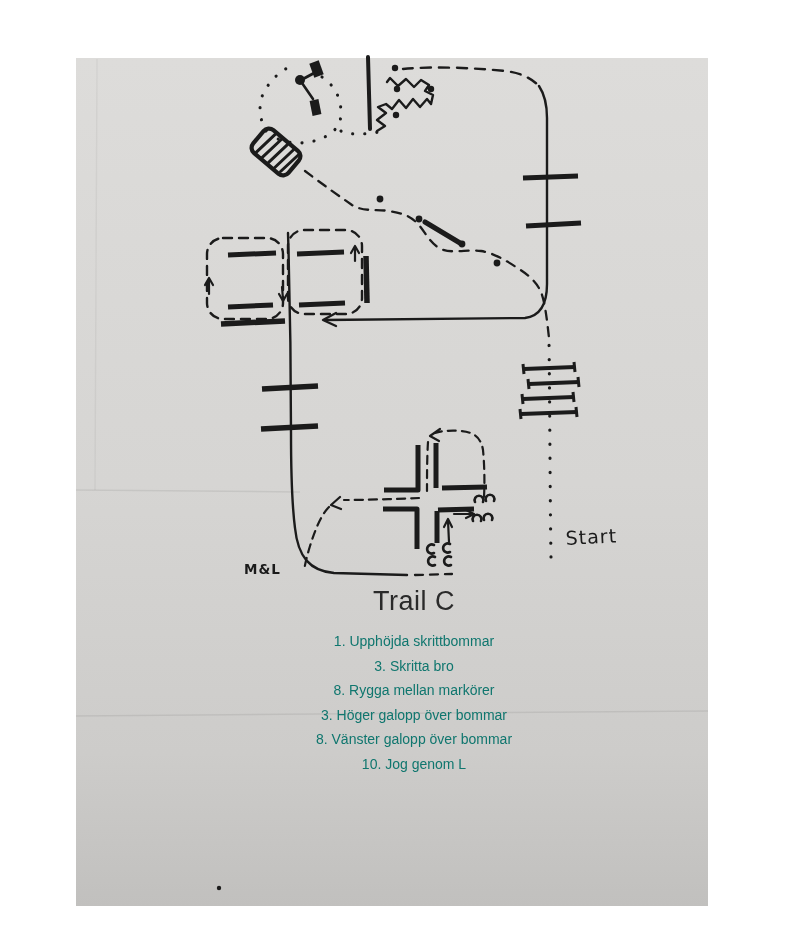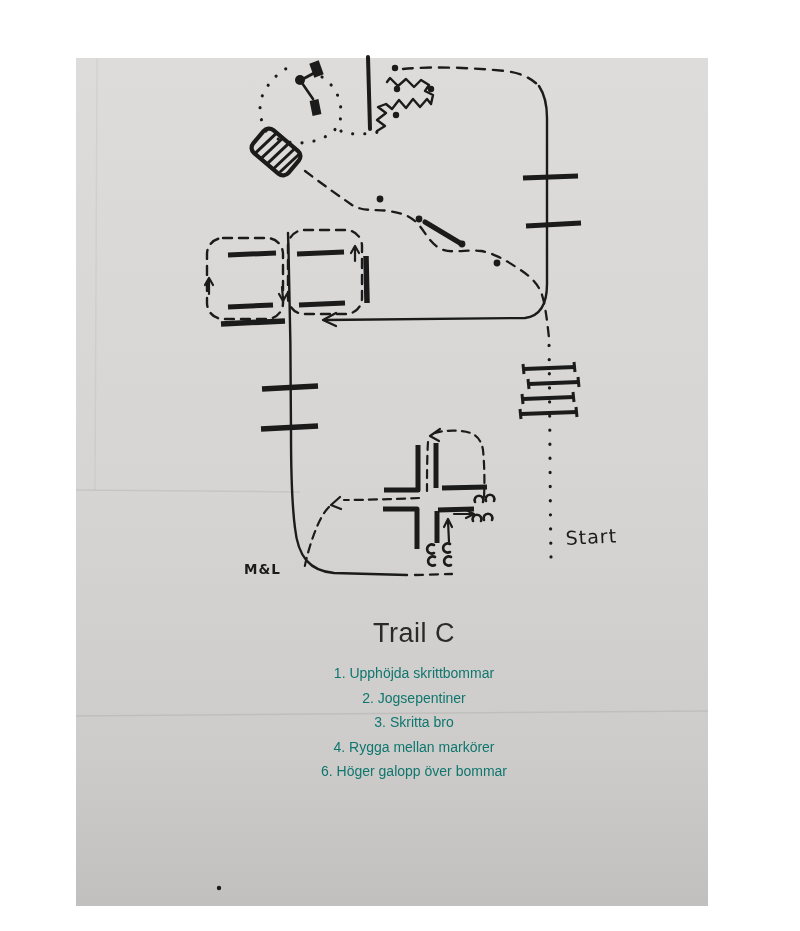--- a/index.html
+++ b/index.html
@@ -1,19 +1,19 @@
 <!DOCTYPE html>
 <html><head>
 <meta charset="utf-8">
 <style>
   html,body{margin:0;padding:0;background:#ffffff;}
   .stage{position:relative;width:800px;height:931px;background:#ffffff;overflow:hidden;
          font-family:"Liberation Sans",sans-serif;}
   .photo{position:absolute;left:0;top:0;}
-  .caption{position:absolute;left:114px;top:618px;width:600px;text-align:center;color:#262626;}
+  .caption{position:absolute;left:114px;top:586px;width:600px;text-align:center;color:#262626;}
   .caption h1{margin:0 0 3px 0;font-size:27px;font-weight:500;letter-spacing:.5px;color:#2a2a2a;}
   .caption ol{margin:12px;padding:0;list-style:none;font-size:14px;line-height:24.6px;color:#0f766e;}
   svg text{font-family:"DejaVu Sans",sans-serif;fill:#1b1b1b;}
   .start-txt{font-size:19px;letter-spacing:1px;}
   .ml-txt{font-size:13.5px;font-weight:bold;letter-spacing:1px;}
 </style>
 </head>
 <body>
 
 <div class="stage">
@@ -181,19 +181,20 @@
     </g>
 
     <text class="start-txt" x="566" y="545" transform="rotate(-3 566 545)">Start</text>
     <text class="ml-txt" x="244" y="574">M&amp;L</text>
   </svg>
 
   <div class="caption">
     <h1>Trail C</h1>
     <ol>
       <li>1. Upphöjda skrittbommar</li>
-      <li>2. Jogsepentiner</li>
       <li>3. Skritta bro</li>
-      <li>4. Rygga mellan markörer</li>
-      <li>6. Höger galopp över bommar</li>
+      <li>8. Rygga mellan markörer</li>
+      <li>3. Höger galopp över bommar</li>
+      <li>8. Vänster galopp över bommar</li>
+      <li>10. Jog genom L</li>
     </ol>
   </div>
 </div>
 
 </body></html>

